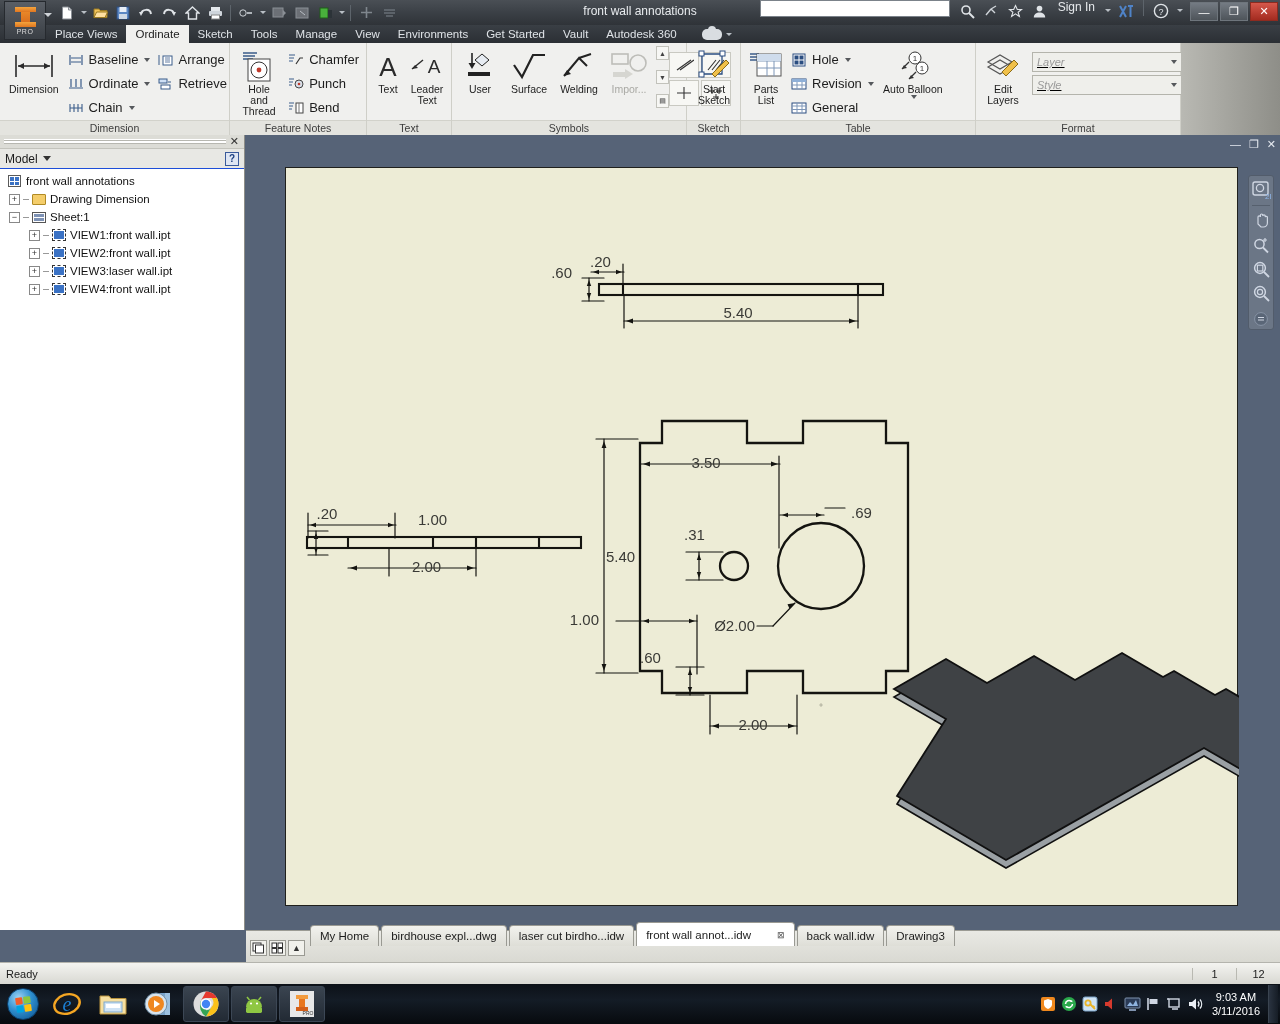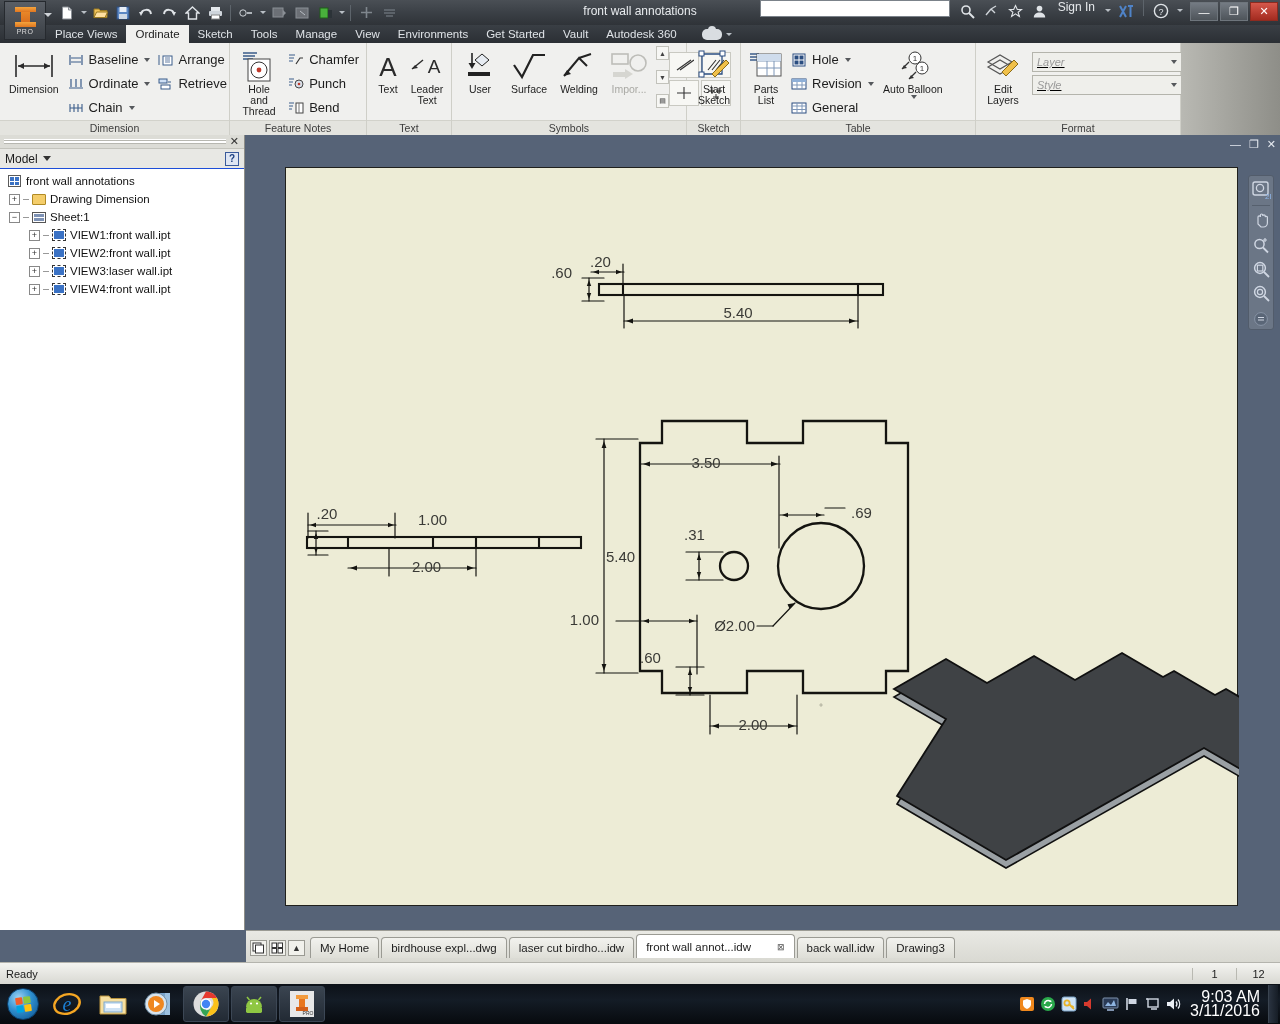--- a/index.html
+++ b/index.html
@@ -228,21 +228,21 @@
     border-top: 1px solid #9b9b94;
     display: flex; align-items: flex-end; padding-left: 4px; gap: 2px;
   }
   .tabnav { display:flex; align-items:center; gap:2px; padding-bottom:6px; margin-right:3px; }
   .tabnav .tb { width: 17px; height: 16px; border: 1px solid #9a9a93; background:#f1f1ec;
     display:flex;align-items:center;justify-content:center; font-size:9px; color:#333;}
   .dtab {
     height: 21px; padding: 0 9px; border: 1px solid #9a9a93; border-bottom: none;
     background: linear-gradient(to bottom,#f2f2ee,#deded7);
     border-radius: 4px 4px 0 0; font-size: 11.5px; color: #1c1c1c;
-    display: flex; align-items: center; gap: 5px; margin-bottom: 4px;
+    display: flex; align-items: center; gap: 5px; margin-bottom: 16px;
   }
   .dtab.active { background: #fff; height: 24px; gap: 26px; }
   .dtab .closex { font-size: 9px; color: #555; }
 
   
   .statusbar {
     position: absolute; left: 0; top: 962px; width: 1280px; height: 22px;
     background: linear-gradient(to bottom,#f4f4f1,#d8d8d2);
     border-top: 1px solid #b4b4ad;
     display: flex; align-items: center; font-size: 11px; color: #1b1b1b;
@@ -268,21 +268,21 @@
   }
   .orb-flag { width: 15px; height: 15px; display:grid; grid-template-columns:1fr 1fr;
      grid-template-rows:1fr 1fr; gap:1.5px; transform: rotate(-8deg); }
   .orb-flag i { display:block; border-radius: 1px; }
   .tb-item { width: 46px; height: 36px; display:flex; align-items:center; justify-content:center; }
   .tb-item.boxed { border: 1px solid #3c4755; border-radius: 3px;
     background: linear-gradient(to bottom,#3a4450,#222a34); margin: 0 1px; }
   .tray { margin-left: auto; display: flex; align-items: center; height: 40px; padding-right: 2px; }
   .tray-ico { width: 21px; height: 21px; display:flex; align-items:center; justify-content:center;
      font-size: 12px; }
-  .clock { color: #fff; font-size: 16px; text-align: right; line-height: 14px;
+  .clock { color: #fff; font-size: 11px; text-align: center; line-height: 14px;
      padding: 0 8px 0 6px; }
   .showdesk { width: 10px; height: 38px; background: linear-gradient(to right,#2a3340,#161d26);
      border-left: 1px solid #3a4450; }
 </style>
 </head>
 <body>
 
 <div id="app">
 
   <div class="titlebar">

